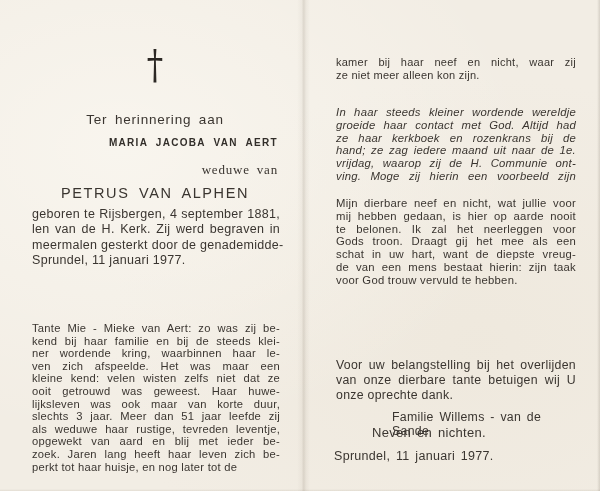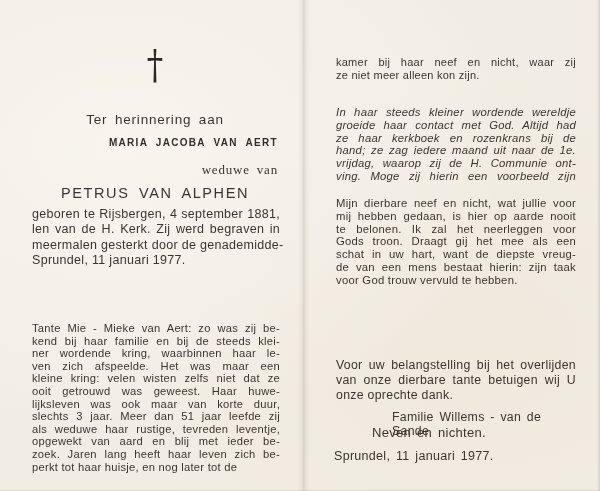--- a/index.html
+++ b/index.html
@@ -123,21 +123,21 @@
         <div class="line-just">geboren te Rijsbergen, 4 september 1881,</div>
         <div class="line-just">len van de H. Kerk. Zij werd begraven in</div>
         <div class="line-just">meermalen gesterkt door de genademidde-</div>
         <div class="line-last">Sprundel, 11 januari 1977.</div>
       </div>
     <div class="abs memorial">
         <div class="line-just">Tante Mie - Mieke van Aert: zo was zij be-</div>
         <div class="line-just">kend bij haar familie en bij de steeds klei-</div>
         <div class="line-just">ner wordende kring, waarbinnen haar le-</div>
         <div class="line-just">ven zich afspeelde. Het was maar een</div>
-        <div class="line-just">kleine kring: velen wisten zelfs niet dat ze</div>
+        <div class="line-just">kleine kend: velen wisten zelfs niet dat ze</div>
         <div class="line-just">ooit getrouwd was geweest. Haar huwe-</div>
         <div class="line-just">lijksleven was ook maar van korte duur,</div>
         <div class="line-just">slechts 3 jaar. Meer dan 51 jaar leefde zij</div>
         <div class="line-just">als weduwe haar rustige, tevreden leventje,</div>
         <div class="line-just">opgewekt van aard en blij met ieder be-</div>
         <div class="line-just">zoek. Jaren lang heeft haar leven zich be-</div>
         <div class="line-last">perkt tot haar huisje, en nog later tot de</div>
       </div>
   </div>
 

